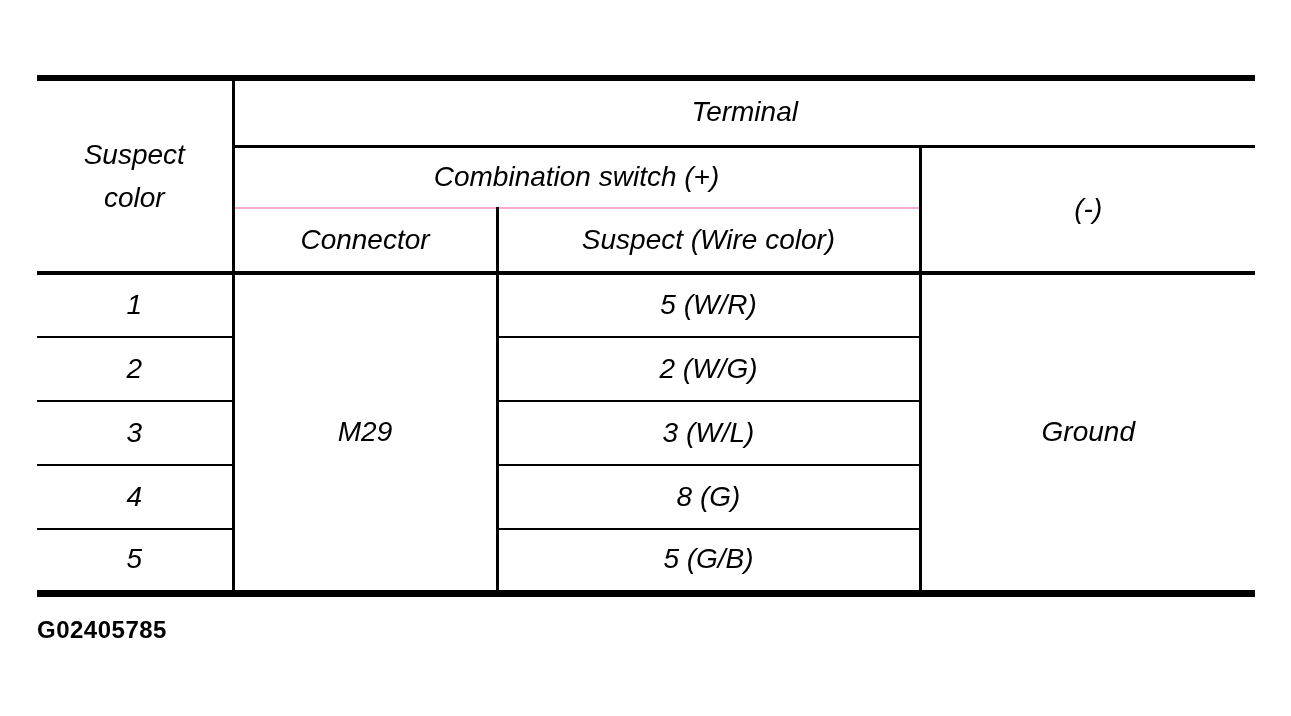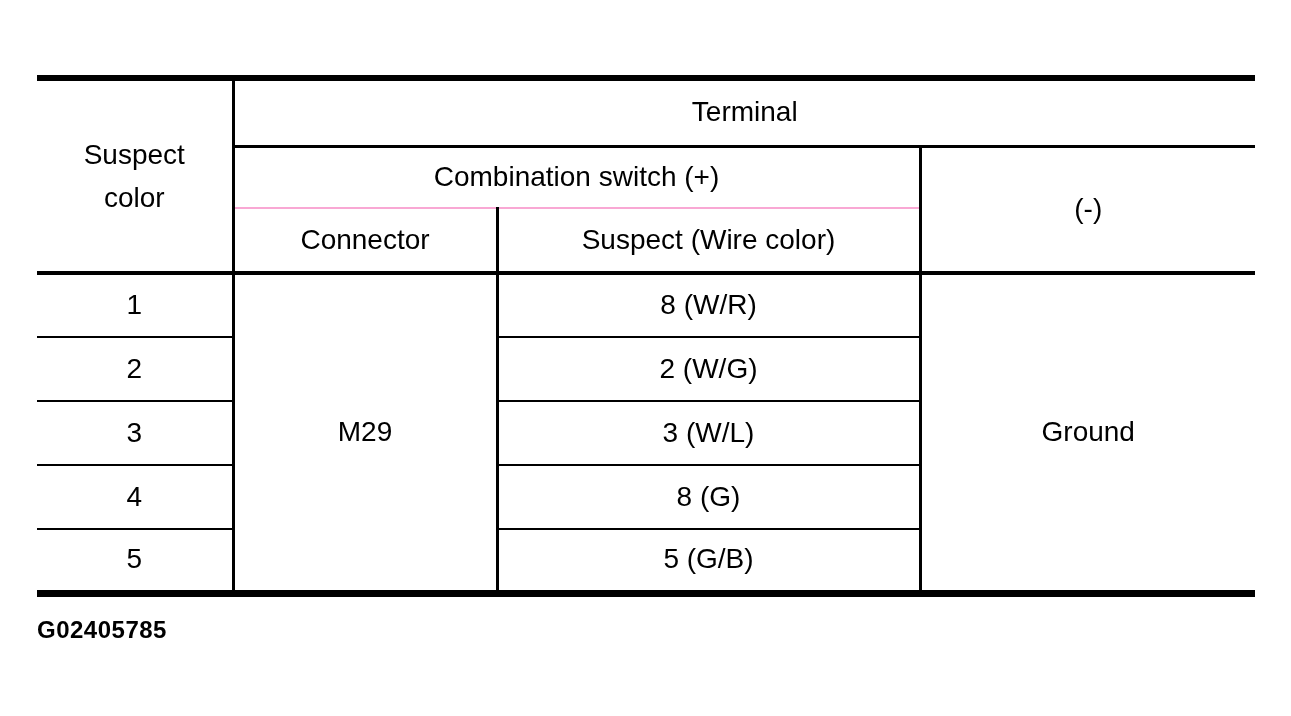--- a/index.html
+++ b/index.html
@@ -28,20 +28,21 @@
     border-top: 6px solid #000;
     border-bottom: 7px solid #000;
   }
   table.spec-table th,
   table.spec-table td {
     font-weight: normal;
     text-align: center;
     vertical-align: middle;
     padding: 0;
     overflow: hidden;
+    font-style: italic;
   }
   
   .vline { border-left: 3px solid #000; }
   
   .hb-terminal { border-bottom: 3px solid #000; }   
   .hb-comb     { border-bottom: 2px solid #f9a8d4; }   
   .hb-header   { border-bottom: 4px solid #000; }   
   .hb-row      { border-bottom: 2px solid #000; }   
 
   .row-h1 { height: 68px; }
@@ -89,21 +90,21 @@
       </tr>
       <tr class="row-h3">
         <th class="vline hb-header">Connector</th>
         <th class="vline hb-header">Suspect (Wire color)</th>
       </tr>
     </thead>
     <tbody>
       <tr class="row-b">
         <td class="hb-row">1</td>
         <td rowspan="5" class="vline">M29</td>
-        <td class="vline hb-row">8 (W/R)</td>
+        <td class="vline hb-row">5 (W/R)</td>
         <td rowspan="5" class="vline">Ground</td>
       </tr>
       <tr class="row-b">
         <td class="hb-row">2</td>
         <td class="vline hb-row">2 (W/G)</td>
       </tr>
       <tr class="row-b">
         <td class="hb-row">3</td>
         <td class="vline hb-row">3 (W/L)</td>
       </tr>

